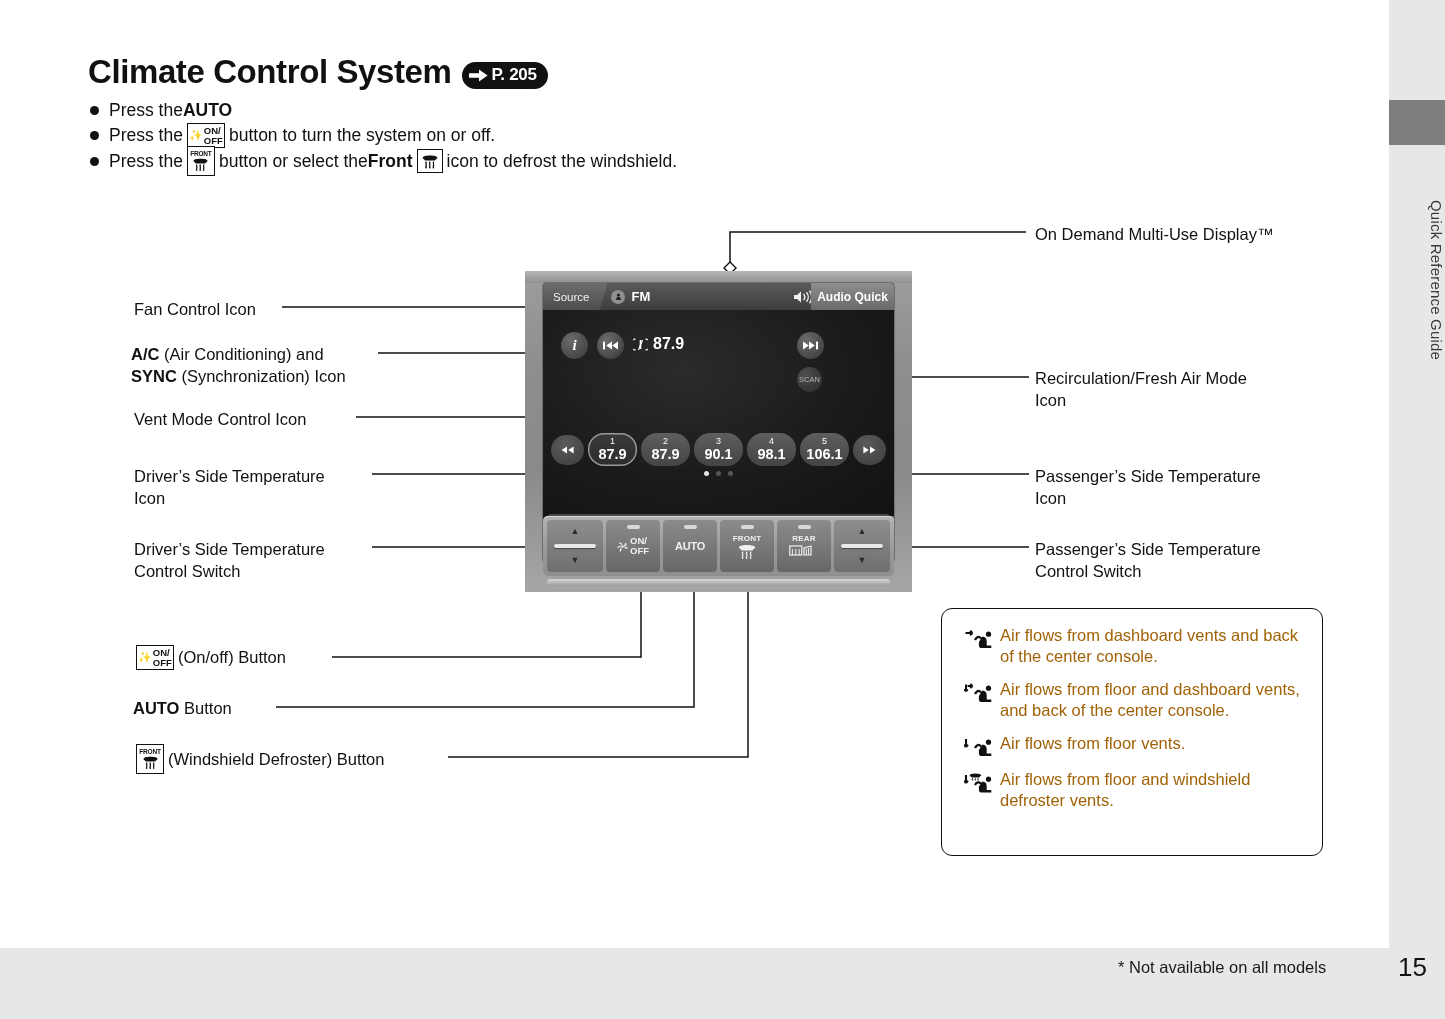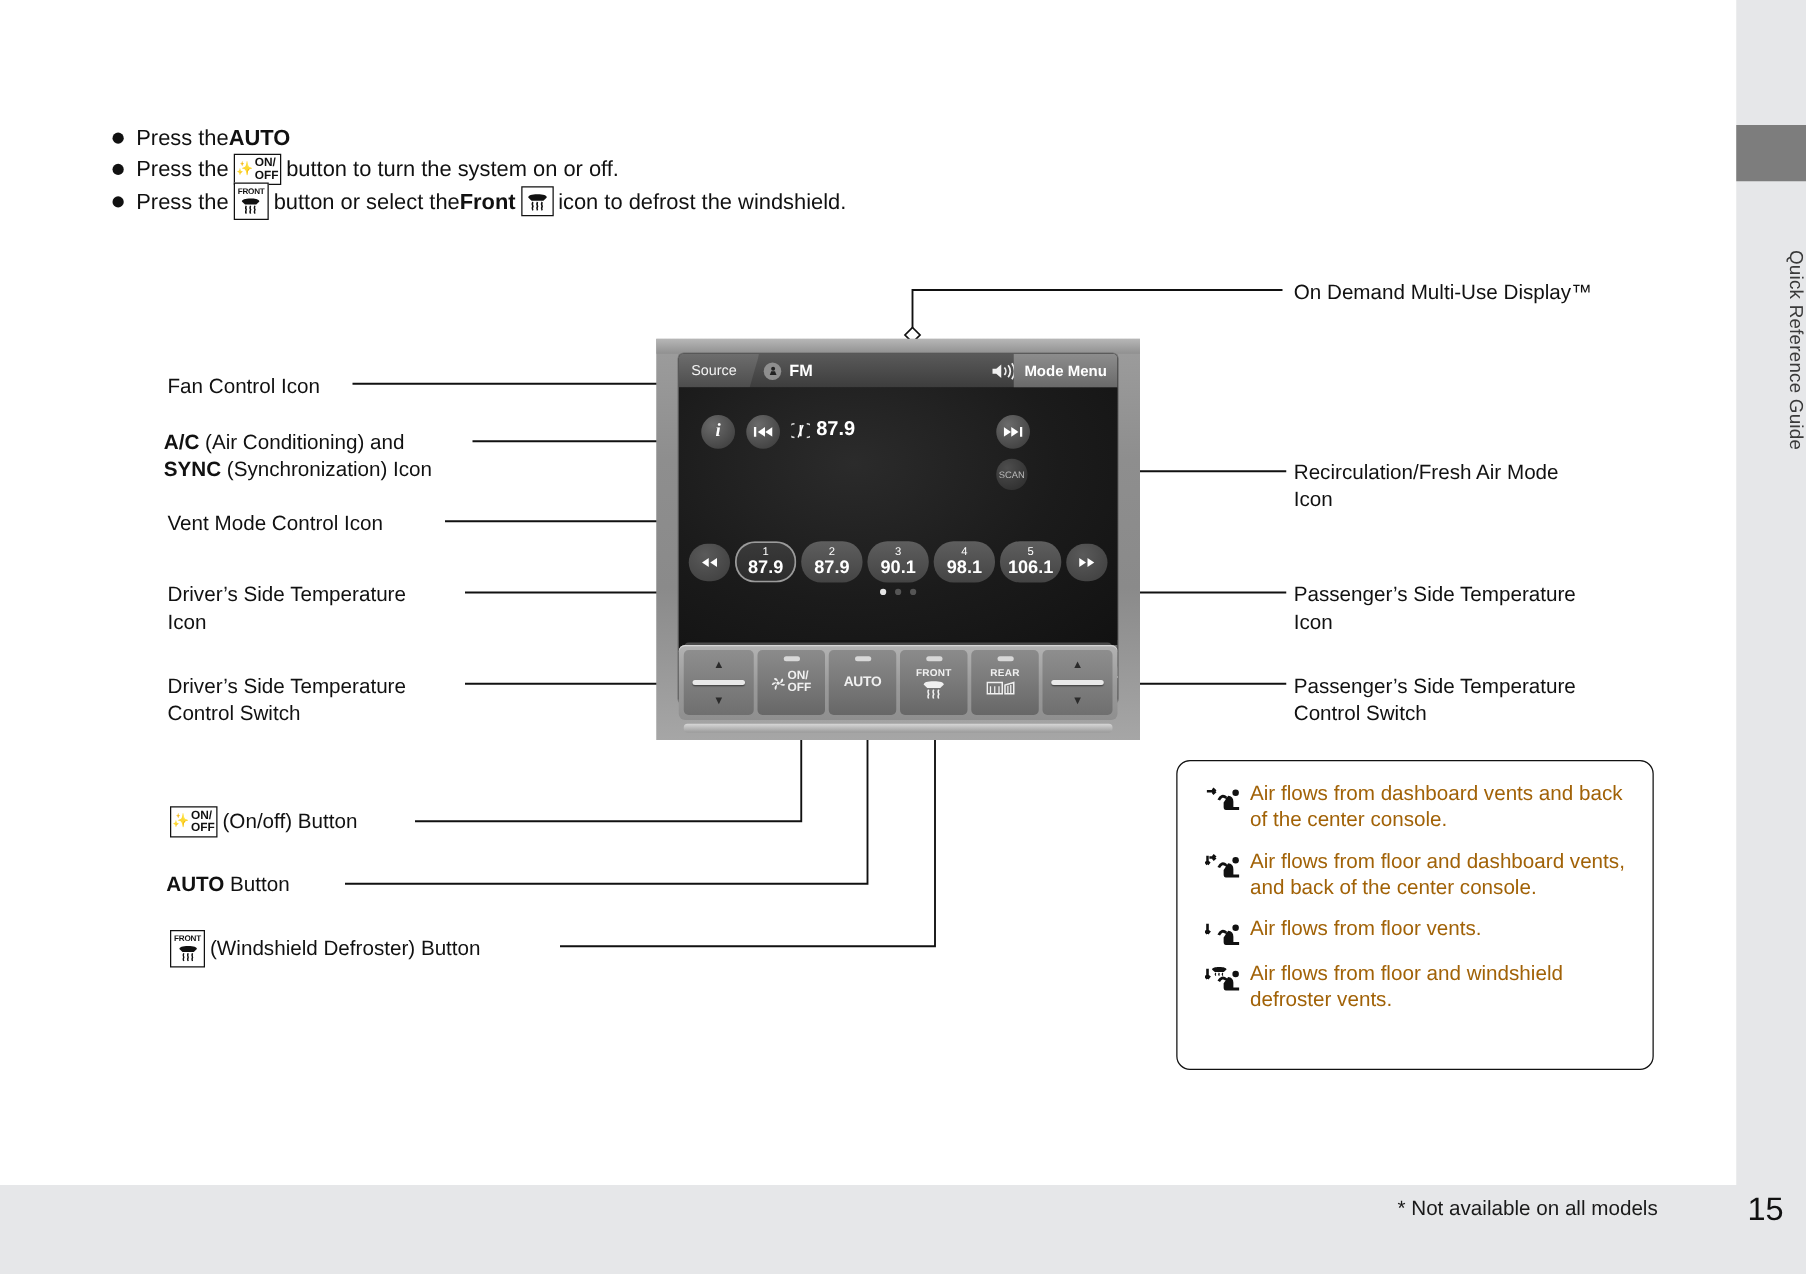--- a/index.html
+++ b/index.html
@@ -243,20 +243,29 @@
 <div id="page">
 
   <div id="sidebar"></div>
   <div id="sidebar-tab"></div>
   <div id="sidebar-label">Quick Reference Guide</div>
 
   <div id="footer"></div>
   <div id="footer-note">* Not available on all models</div>
   <div id="footer-page">15</div>
 
+  <div id="title-row">
+    <div id="page-title">Climate Control System</div>
+    <div id="ref-badge">
+      <svg id="ref-arrow" viewBox="0 0 19 13">
+        <path d="M0 4.2 H10 V0.6 L18.6 6.5 L10 12.4 V8.8 H0 Z" fill="#ffffff"></path>
+      </svg>
+      <span id="ref-page-label">P. 205</span>
+    </div>
+  </div>
 
   <div class="bullet-line b1">
     <span class="dot"></span>
     <span>Press the </span>
     <span class="bold">AUTO</span>
   </div>
 
   <div class="bullet-line b2">
     <span class="dot"></span>
     <span>Press the </span>
@@ -435,21 +444,21 @@
         </div>
         <span class="spk">
           <svg width="20" height="14" viewBox="0 0 20 14">
             <path d="M1 5 h3 l4 -3.4 v10.8 l-4 -3.4 h-3 Z" fill="#f0f0f0"></path>
             <path d="M10.5 4 a4.5 4.5 0 0 1 0 6" stroke="#f0f0f0" stroke-width="1.4" fill="none"></path>
             <path d="M13.5 2.2 a7.5 7.5 0 0 1 0 9.6" stroke="#f0f0f0" stroke-width="1.4" fill="none"></path>
             <path d="M16.5 0.6 a10.5 10.5 0 0 1 0 12.8" stroke="#f0f0f0" stroke-width="1.4" fill="none"></path>
           </svg>
         </span>
         <div class="audio-menu">
-          <span>Mode Menu</span>
+          <span>Audio Quick</span>
         </div>
       </div>
 
       <div id="screen-body">
         <div class="rnd-btn" id="b-info">
           <span>i</span>
         </div>
         <div class="rnd-btn" id="b-prev">
           <svg width="15" height="9" viewBox="0 0 15 9">
             <rect x="0" y="0.6" width="2" height="7.8" fill="#fff"></rect>

